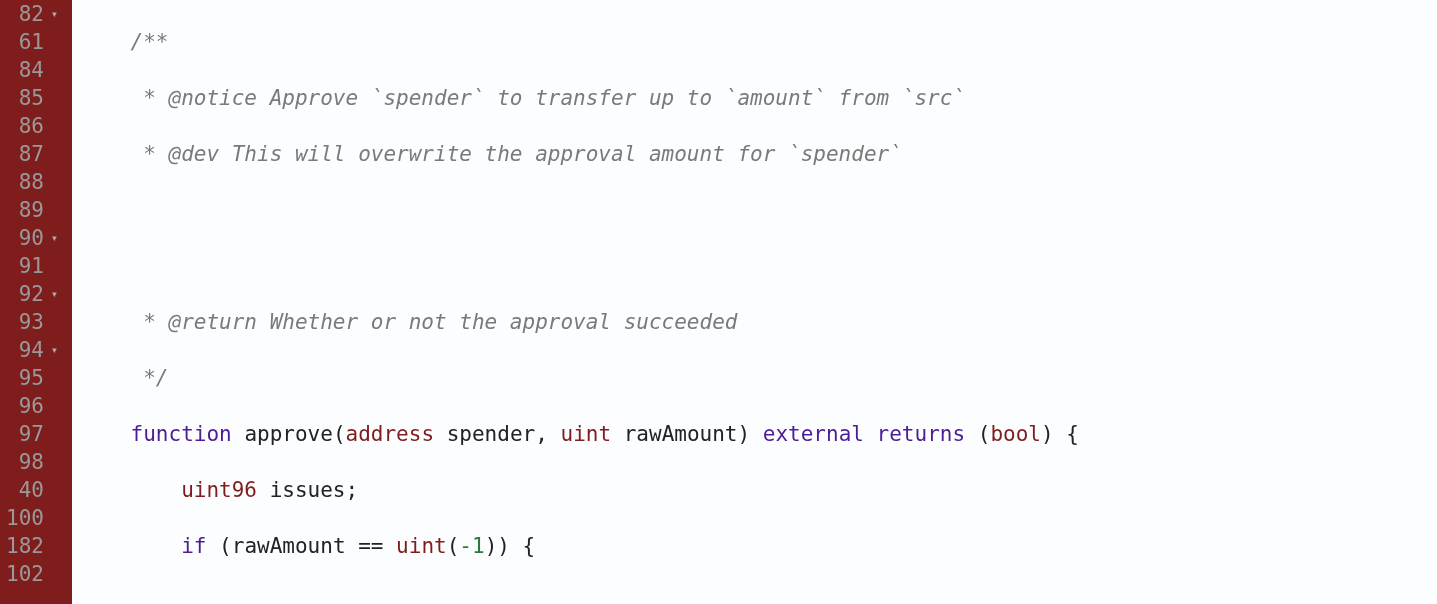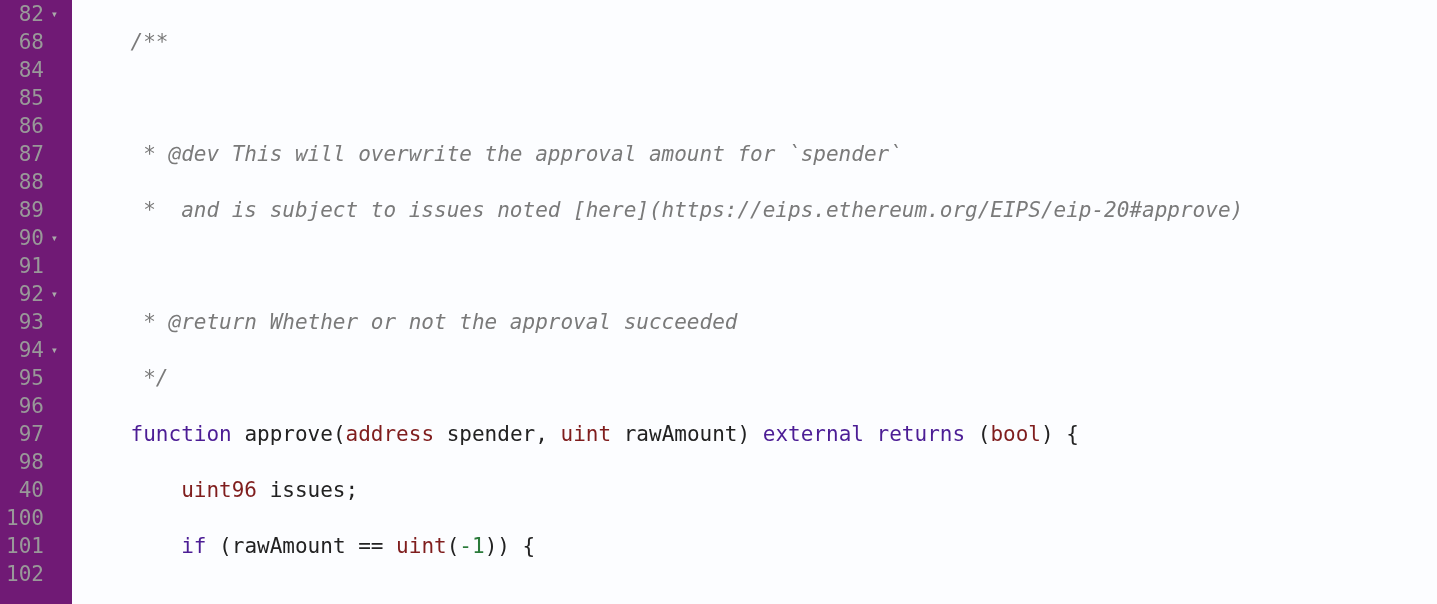--- a/index.html
+++ b/index.html
@@ -11,21 +11,21 @@
       font-family: 'Menlo', 'Monaco', 'Consolas', monospace;
       font-size: 21px;
       line-height: 28px;
       background: #ffffff;
       display: flex;
       width: 1437px;
       height: 604px;
       overflow: hidden;
     }
     .gutter {
-      background: #701a75;
+      background: #7f1d1d;
       color: #999999;
       text-align: right;
       padding-right: 8px;
       user-select: none;
       width: 72px;
       flex-shrink: 0;
     }
     .gutter-line {
       display: flex;
       align-items: center;
@@ -59,21 +59,21 @@
   </style>
 </head>
 <body>
 
 <div class="gutter">
   <div class="gutter-line">
       <span>82</span>
       <span class="fold-marker">▾</span>
     </div>
   <div class="gutter-line">
-      <span>68</span>
+      <span>61</span>
       <span class="fold-marker"></span>
     </div>
   <div class="gutter-line">
       <span>84</span>
       <span class="fold-marker"></span>
     </div>
   <div class="gutter-line">
       <span>85</span>
       <span class="fold-marker"></span>
     </div>
@@ -131,34 +131,34 @@
     </div>
   <div class="gutter-line">
       <span>40</span>
       <span class="fold-marker"></span>
     </div>
   <div class="gutter-line">
       <span>100</span>
       <span class="fold-marker"></span>
     </div>
   <div class="gutter-line">
-      <span>101</span>
+      <span>182</span>
       <span class="fold-marker"></span>
     </div>
   <div class="gutter-line">
       <span>102</span>
       <span class="fold-marker"></span>
     </div>
 </div>
 
 <div class="code-area">
 <span class="code-line"><span class="tok-plain">    </span><span class="tok-comment">/**</span></span>
+<span class="code-line"><span class="tok-plain">    </span><span class="tok-comment"> * @notice Approve `spender` to transfer up to `amount` from `src`</span></span>
+<span class="code-line"><span class="tok-plain">    </span><span class="tok-comment"> * @dev This will overwrite the approval amount for `spender`</span></span>
 <span class="code-line"><span class="tok-plain">    </span></span>
-<span class="code-line"><span class="tok-plain">    </span><span class="tok-comment"> * @dev This will overwrite the approval amount for `spender`</span></span>
-<span class="code-line"><span class="tok-plain">    </span><span class="tok-comment"> *  and is subject to issues noted [here](https://eips.ethereum.org/EIPS/eip-20#approve)</span></span>
 <span class="code-line"><span class="tok-plain">    </span></span>
 <span class="code-line"><span class="tok-plain">    </span><span class="tok-comment"> * @return Whether or not the approval succeeded</span></span>
 <span class="code-line"><span class="tok-plain">    </span><span class="tok-comment"> */</span></span>
 <span class="code-line"><span class="tok-plain">    </span><span class="tok-keyword">function</span><span class="tok-plain"> approve(</span><span class="tok-type">address</span><span class="tok-plain"> spender, </span><span class="tok-type">uint</span><span class="tok-plain"> rawAmount) </span><span class="tok-keyword">external</span><span class="tok-keyword"> returns</span><span class="tok-plain"> (</span><span class="tok-type">bool</span><span class="tok-plain">) {</span></span>
 <span class="code-line"><span class="tok-plain">        </span><span class="tok-type">uint96</span><span class="tok-plain"> issues;</span></span>
 <span class="code-line"><span class="tok-plain">        </span><span class="tok-keyword">if</span><span class="tok-plain"> (rawAmount == </span><span class="tok-type">uint</span><span class="tok-plain">(</span><span class="tok-number">-1</span><span class="tok-plain">)) {</span></span>
 
 
 
 

